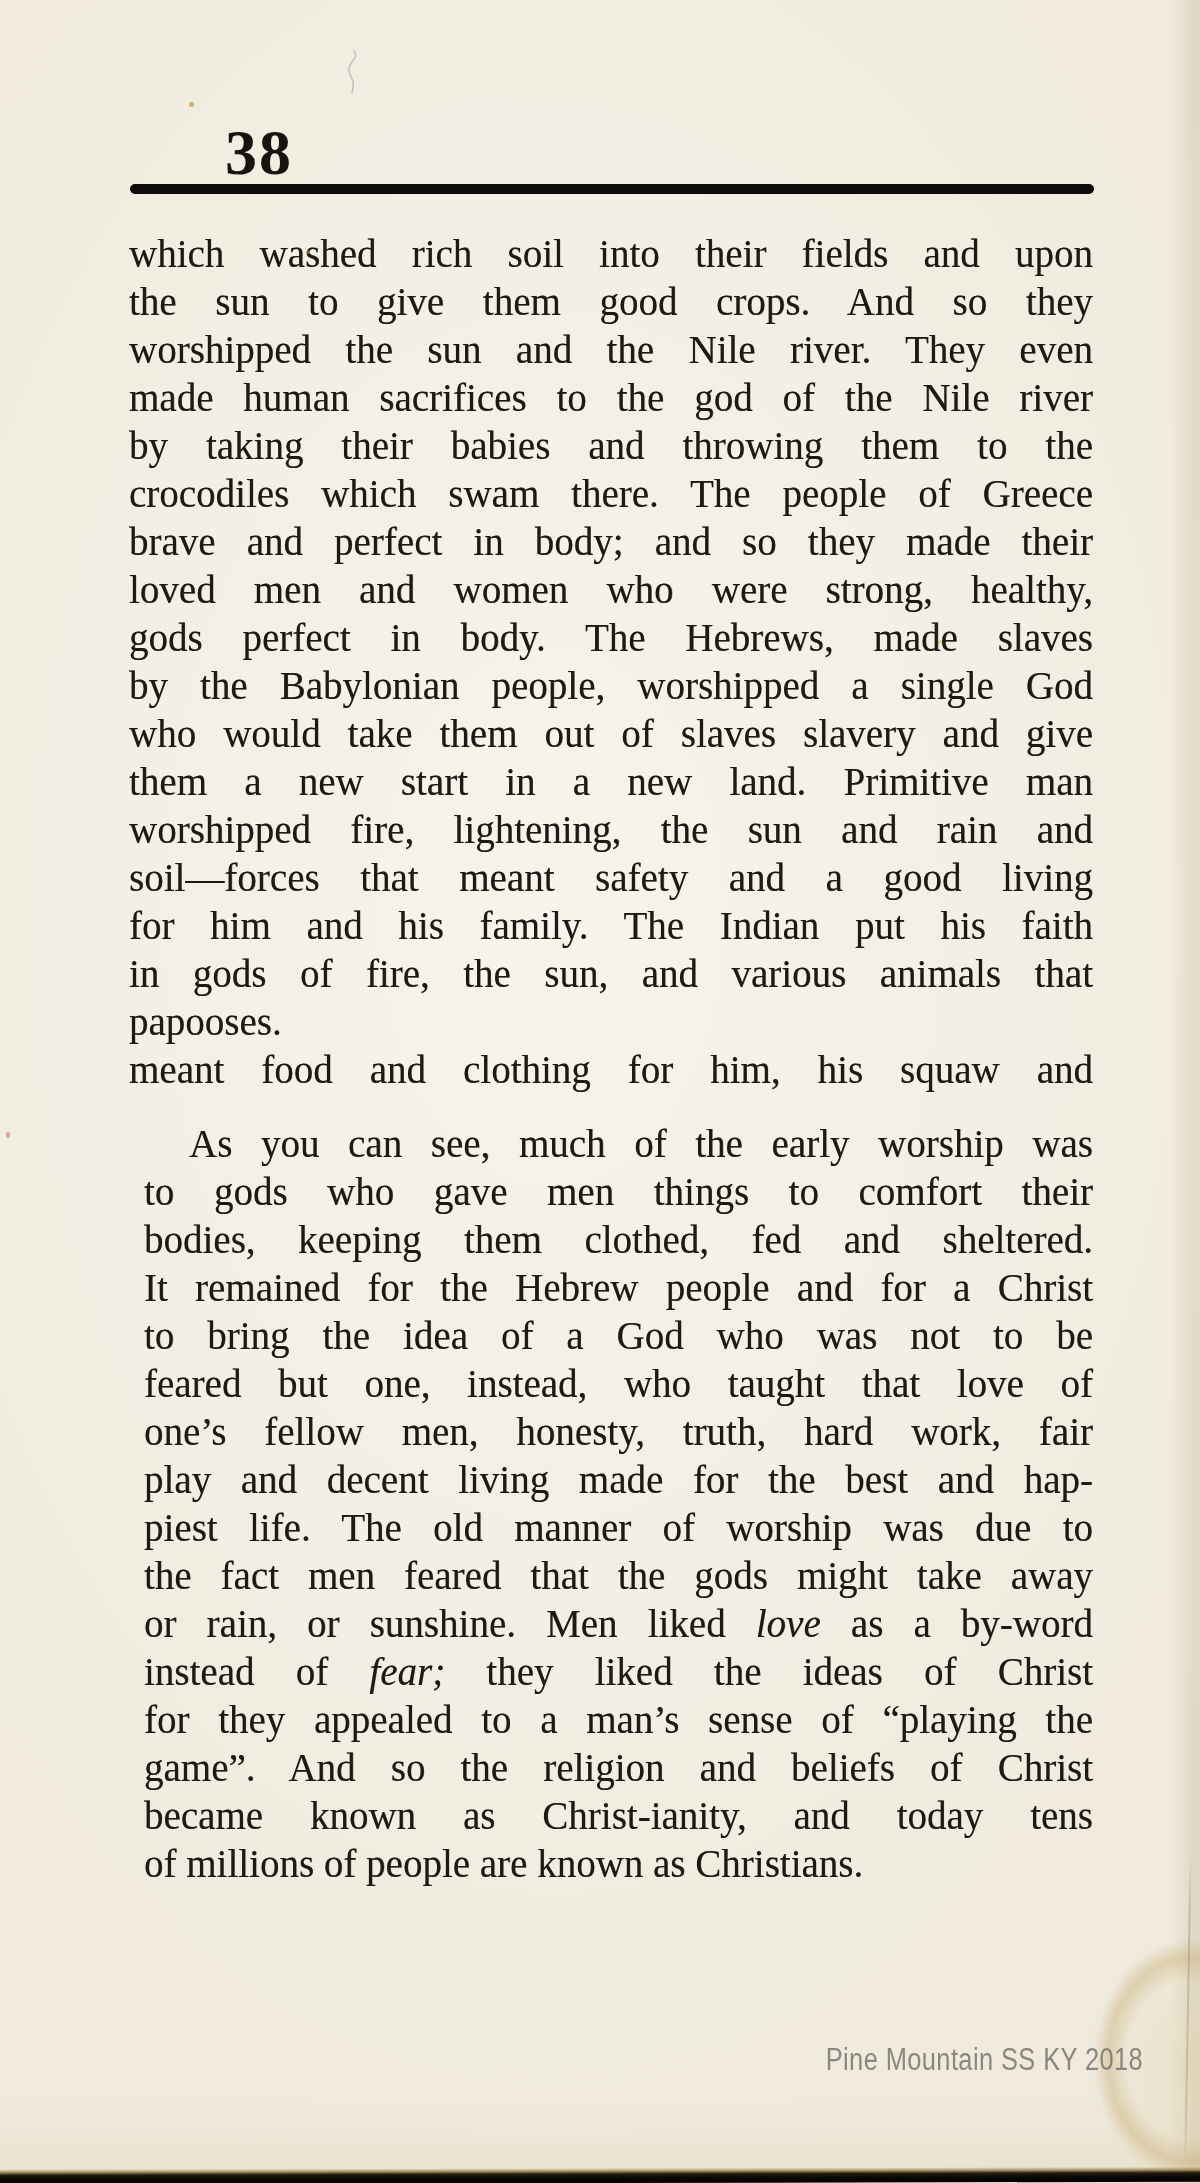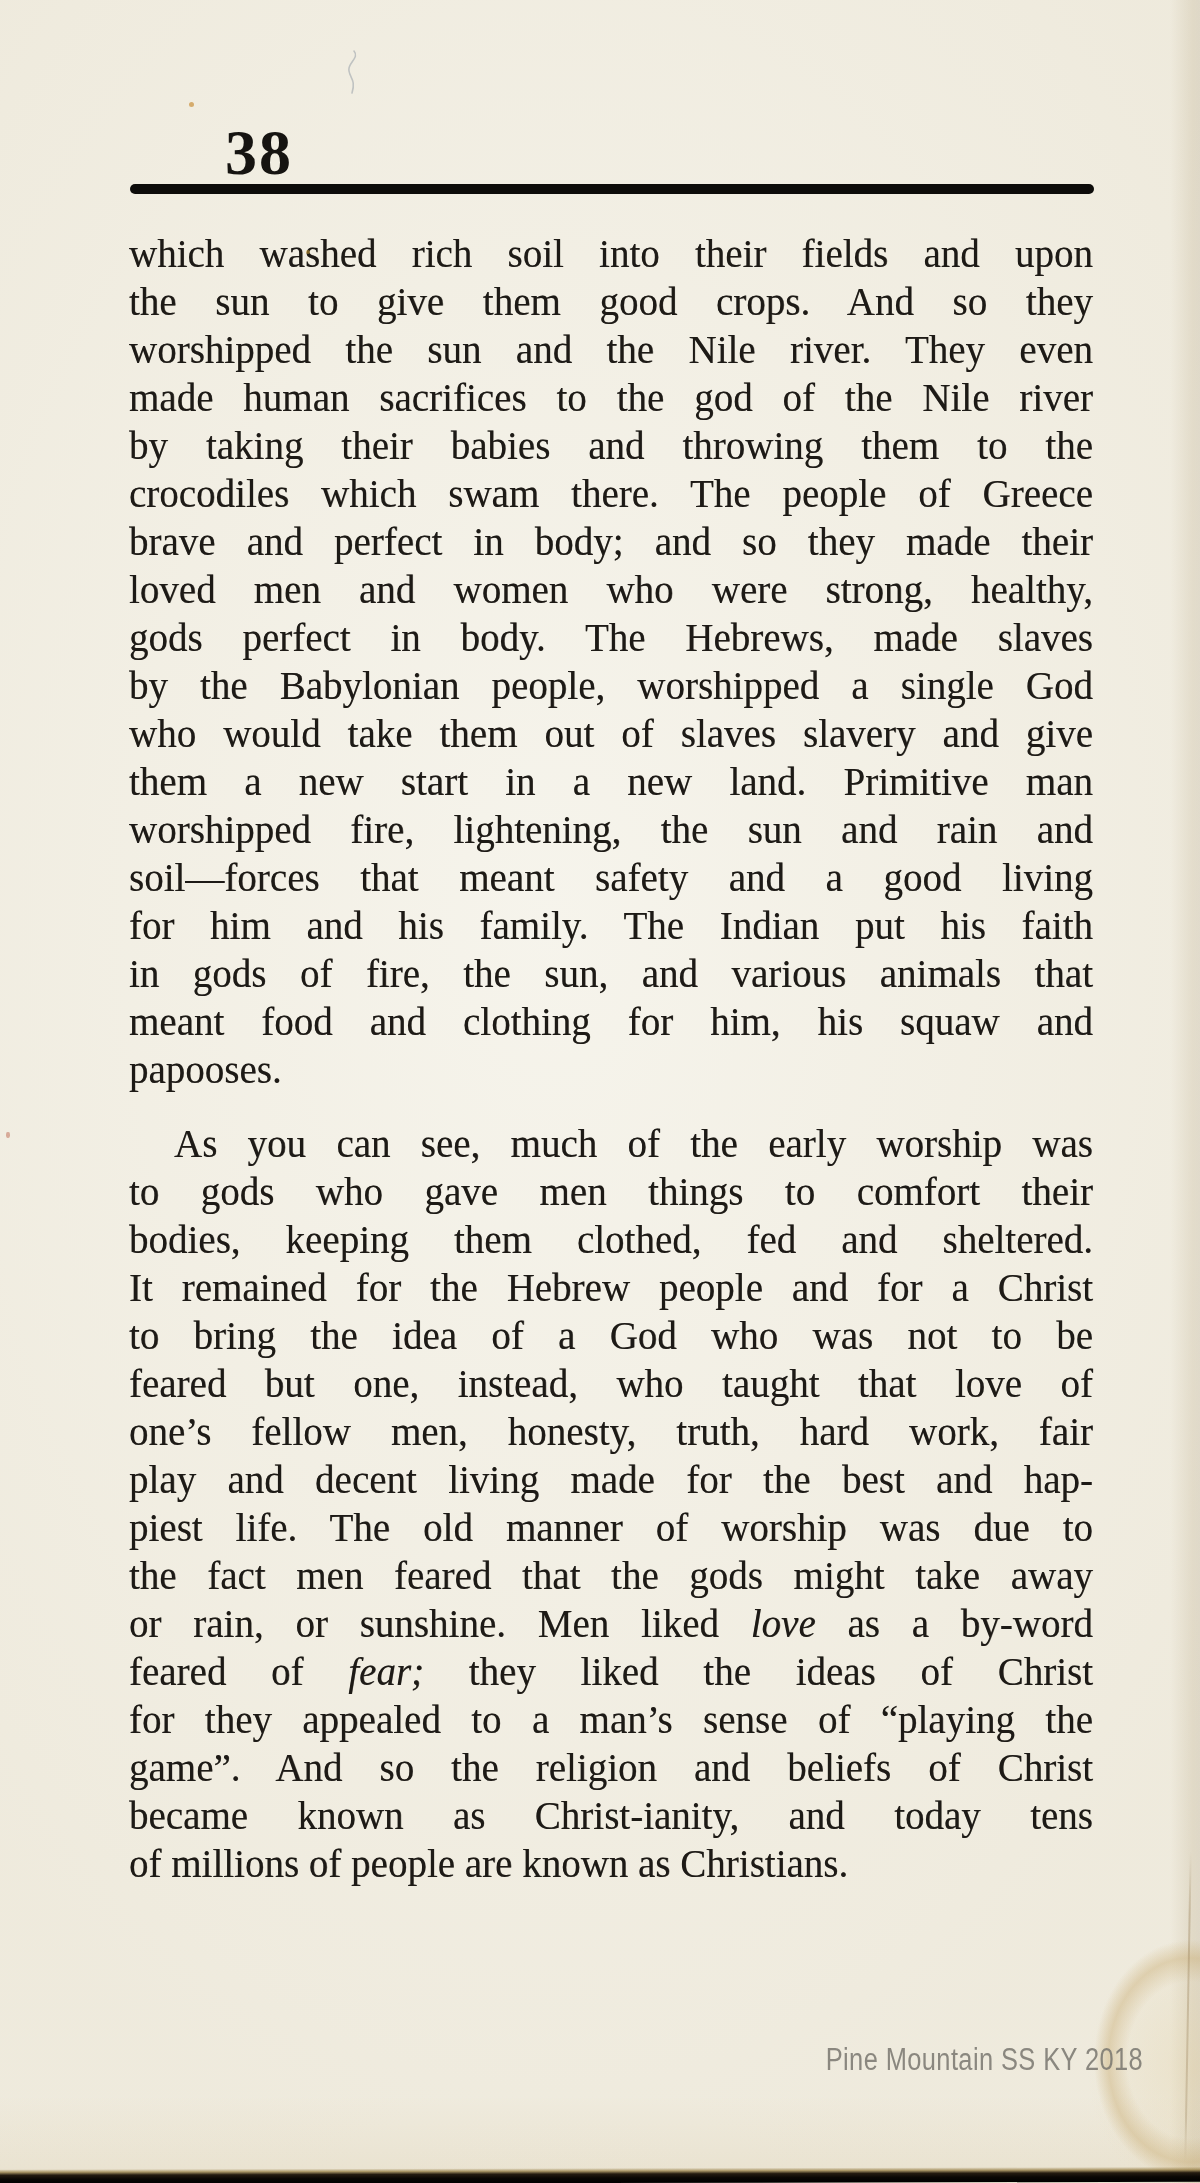--- a/index.html
+++ b/index.html
@@ -28,21 +28,21 @@
   .col{position:absolute;left:129px;top:230px;width:964px;}
   .line{
     font-size:39px;line-height:48px;height:48px;
     color:#1d1a16;
     text-align:justify;text-align-last:justify;
     text-shadow:0.3px 0 rgba(28,24,19,0.55);
     white-space:nowrap;
     font-family:Liberation Serif, serif;
   }
   .line.short{text-align:left;text-align-last:left;}
-  .p2{margin-top:26px;}
+  .p2{margin-top:26px;margin-left:15px;}
   .indent{text-indent:45px;}
   .it{font-style:italic;}
   .wm{
     position:absolute;top:2042px;right:57px;
     font-family:"Liberation Sans", sans-serif;
     font-size:31px;font-weight:400;letter-spacing:0.5px;
     color:rgba(120,117,110,0.85);
     transform:scaleX(0.82);transform-origin:100% 50%;
   }
   .bedge{
@@ -87,37 +87,37 @@
       <div class="line">brave and perfect in body; and so they made their</div>
       <div class="line">loved men and women who were strong, healthy,</div>
       <div class="line">gods perfect in body. The Hebrews, made slaves</div>
       <div class="line">by the Babylonian people, worshipped a single God</div>
       <div class="line">who would take them out of slaves slavery and give</div>
       <div class="line">them a new start in a new land. Primitive man</div>
       <div class="line">worshipped fire, lightening, the sun and rain and</div>
       <div class="line">soil—forces that meant safety and a good living</div>
       <div class="line">for him and his family. The Indian put his faith</div>
       <div class="line">in gods of fire, the sun, and various animals that</div>
+      <div class="line short">papooses.</div>
       <div class="line">meant food and clothing for him, his squaw and</div>
-      <div class="line short">papooses.</div>
     </div>
 
     <div class="p2">
       <div class="line indent">As you can see, much of the early worship was</div>
       <div class="line">to gods who gave men things to comfort their</div>
       <div class="line">bodies, keeping them clothed, fed and sheltered.</div>
       <div class="line">It remained for the Hebrew people and for a Christ</div>
       <div class="line">to bring the idea of a God who was not to be</div>
       <div class="line">feared but one, instead, who taught that love of</div>
       <div class="line">one’s fellow men, honesty, truth, hard work, fair</div>
       <div class="line">play and decent living made for the best and hap-</div>
       <div class="line">piest life. The old manner of worship was due to</div>
       <div class="line">the fact men feared that the gods might take away</div>
       <div class="line"><span>or rain, or sunshine. Men liked </span><span class="it">love</span><span> as a by-word</span></div>
-      <div class="line"><span>feared of </span><span class="it">fear;</span><span> they liked the ideas of Christ</span></div>
+      <div class="line"><span>instead of </span><span class="it">fear;</span><span> they liked the ideas of Christ</span></div>
       <div class="line">for they appealed to a man’s sense of “playing the</div>
       <div class="line">game”. And so the religion and beliefs of Christ</div>
       <div class="line">became known as Christ-ianity, and today tens</div>
       <div class="line short">of millions of people are known as Christians.</div>
     </div>
   </div>
 
   <div class="wm">Pine Mountain SS KY 2018</div>
 
   <div class="speck s1"></div>

